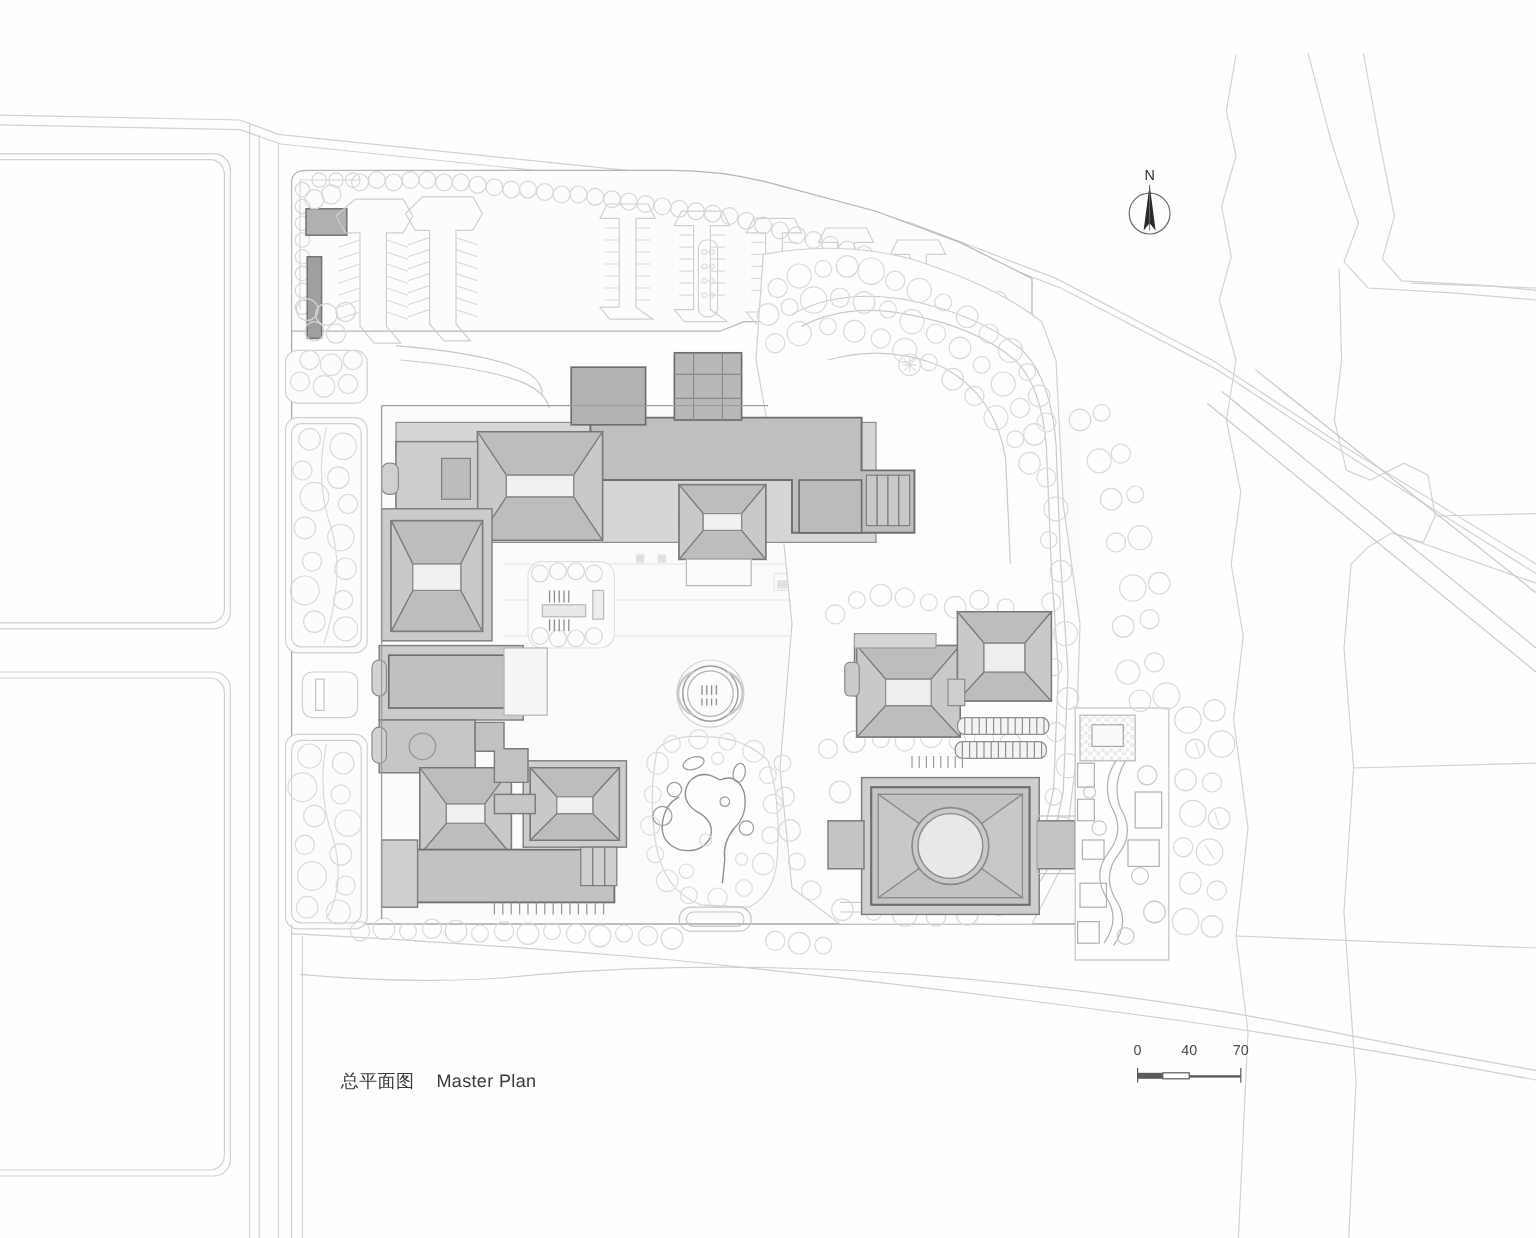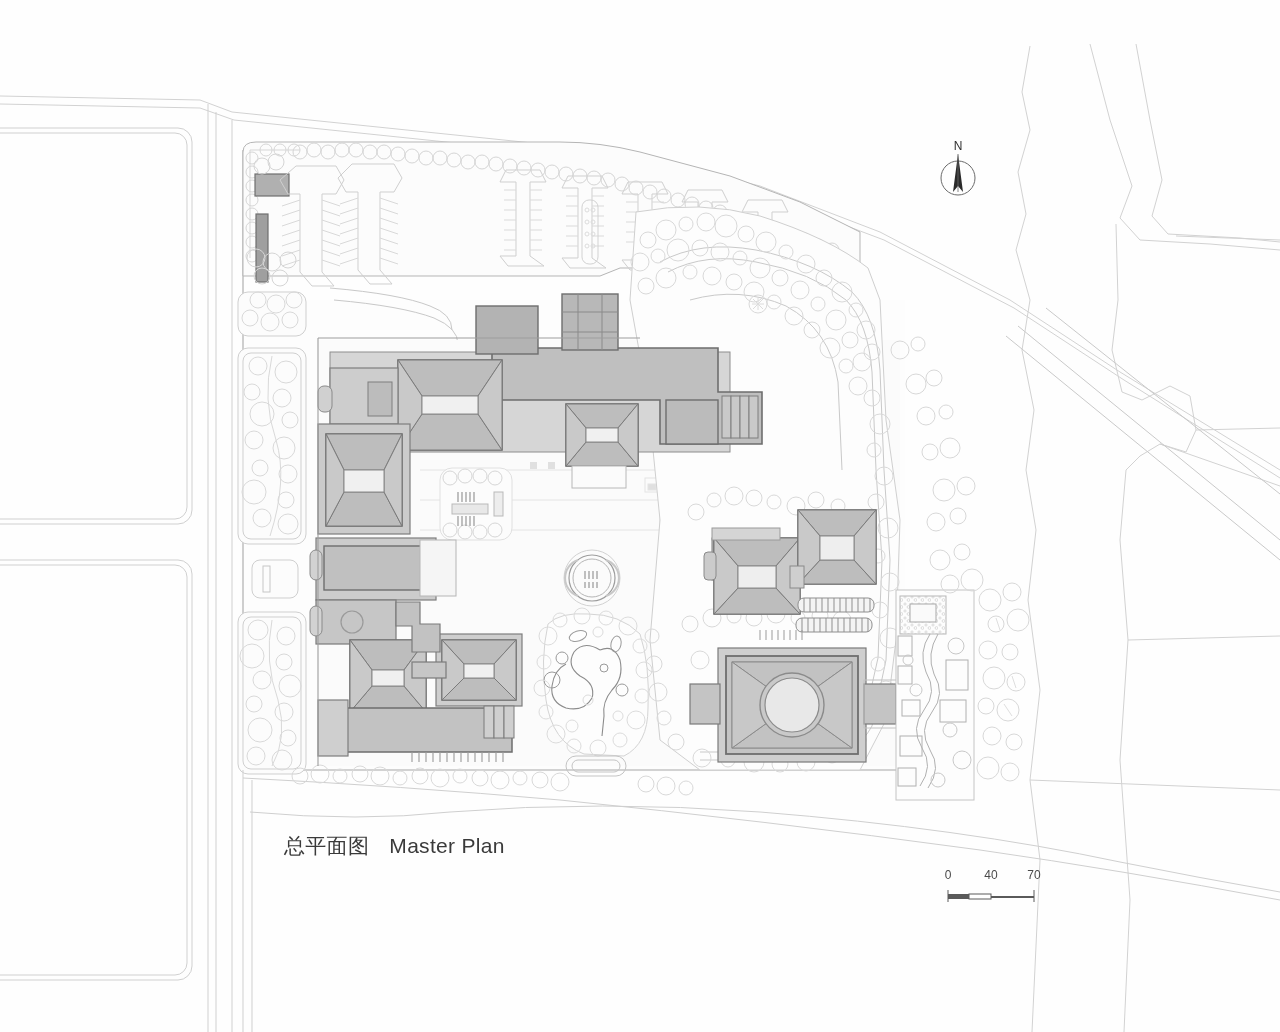--- a/index.html
+++ b/index.html
@@ -1,22 +1,22 @@
 <!DOCTYPE html>
 <html><head>
 <meta charset="utf-8">
 <title>Master Plan</title>
 <style>
   html,body{margin:0;padding:0;background:#ffffff;}
   body{width:1280px;height:1032px;overflow:hidden;
        font-family:"Liberation Sans","DejaVu Sans",sans-serif;}
   #sheet{position:relative;width:1280px;height:1032px;background:#fefefe;}
   #plan{position:absolute;inset:0;}
-  .label-block{position:absolute;left:284px;top:832px;white-space:nowrap;
-    font-size:21px;color:#3a3a3a;letter-spacing:.3px;}
+  .label-block{position:absolute;left:284px;top:892px;white-space:nowrap;
+    font-size:15px;color:#3a3a3a;letter-spacing:.3px;}
   .label-block .cn{font-family:"DejaVu Sans",sans-serif;}
   .label-block .en{margin-left:14px;}
   .scalebar{position:absolute;left:948px;top:868px;width:86px;}
   .scalebar .nums{position:relative;height:16px;font-size:12px;color:#4a4a4a;}
   .scalebar .nums span{position:absolute;top:0;transform:translateX(-50%);}
   .northwrap{position:absolute;left:938px;top:140px;width:40px;text-align:center;}
   .northwrap .nlabel{font-size:12px;color:#2e2e2e;line-height:12px;}
 </style>
 </head>
 <body>

